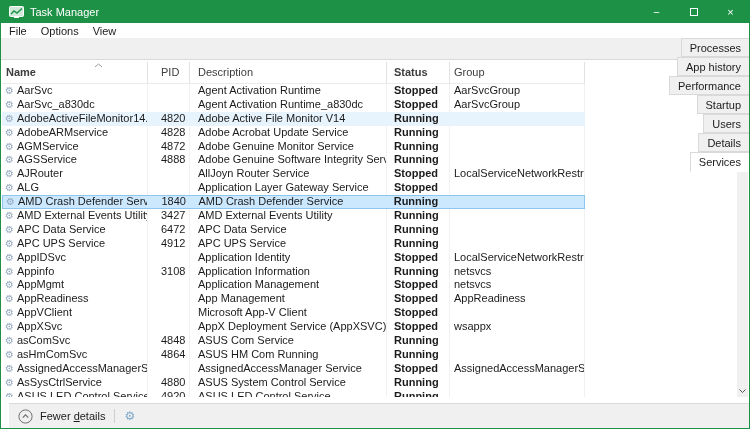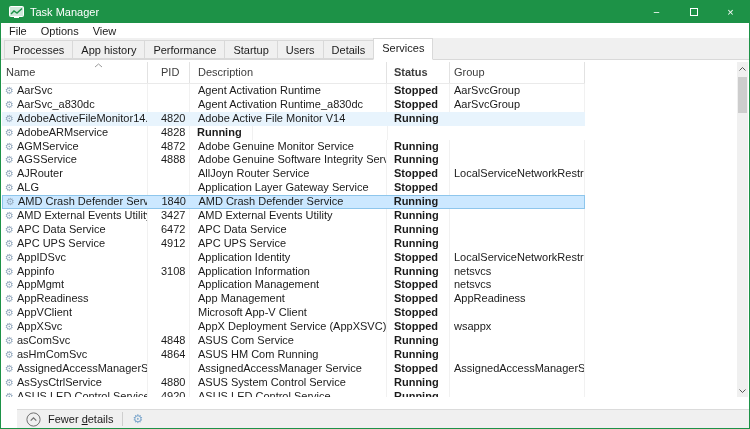--- a/index.html
+++ b/index.html
@@ -16,50 +16,50 @@
   .app-icon{ width:15px; height:12px; margin-right:6px; flex:0 0 auto; }
   .title-text{ font-size:11px; }
   .win-controls{ margin-left:auto; display:flex; height:23px; }
   .win-btn{ width:37px; height:23px; display:flex; align-items:center; justify-content:center; color:#fff; font-size:11px; cursor:default; }
   .win-btn .sq{ width:8px; height:8px; border:1px solid #fff; display:inline-block; }
   
   .menubar{ height:15px; background:#fff; display:flex; align-items:center; padding-left:8px; }
   .menu-item{ padding:0 7px; color:#1b1b1b; }
   .menu-item:first-child{ padding-left:0;text-align:right; }
   
-  .tabstrip{ height:22px; background:#f0f0f0; border-bottom:1px solid #d9d9d9; display:flex; align-items:flex-end; padding-left:3px; position:relative; }
+  .tabstrip{ height:22px; background:#f0f0f0; border-bottom:1px solid #d9d9d9; display:flex; align-items:flex-end; padding-left:3px; position:relative;flex-direction:column; }
   .tab{ height:19px; padding:3px 8px; border:1px solid #d9d9d9; background:#f0f0f0; margin-right:-1px; white-space:nowrap; position:relative; z-index:1; }
   .tab.active{ height:22px; background:#fff; border-bottom:1px solid #fff; margin-bottom:-1px; z-index:2; }
   
   .list-header{ position:absolute; top:62px; left:1px; width:583px; height:22px; display:flex; border-bottom:1px solid #eaeaea; color:#3c3c3c; }
   .hcell{ line-height:21px; border-right:1px solid #e2e2e2; overflow:hidden; white-space:nowrap; }
   .sort-arrow{ position:absolute; left:92px; top:1px; }
   
   .rows{ position:absolute; top:84px; left:1px; width:583px; height:313px; overflow:hidden; }
   .row{ display:flex; height:13.9px; line-height:13.9px; }
   .cell{ overflow:hidden; white-space:nowrap; border-right:1px solid #f1f1f1; }
   .c-name{ width:146px; padding-left:3px; display:flex; align-items:center; }
   .c-pid{ width:42px; padding-left:13px; }
   .c-desc{ width:197px; padding-left:8px; }
   .c-status{ width:63px; padding-left:7px;font-weight:bold; }
   .c-group{ width:135px; padding-left:4px; }
-  .hcell.c-name{ padding-left:4px; display:block; line-height:21px; }
+  .hcell.c-name{ padding-left:4px; display:block; line-height:21px;font-weight:bold; }
   .hcell.c-pid{ padding-left:13px; }
   .gear{ font-size:10px; color:#93a8bd; margin-right:3px; line-height:10px; }
   .row.hover{ background:var(--hover); }
   .row.hover .cell{ border-right-color:transparent; }
   .row.selected{ background:var(--selection); border:1px solid var(--selection-border); }
   .row.selected .cell{ border-right-color:transparent; line-height:11.9px; }
   
   .vscroll{ position:absolute; top:62px; right:1px; width:11px; height:335px; background:#f0f0f0; }
   .scroll-btn{ position:absolute; left:0; width:11px; height:13px; display:flex; align-items:center; justify-content:center; }
   .scroll-up{ top:0; } .scroll-down{ bottom:0; }
   .thumb{ position:absolute; top:15px; left:1px; width:9px; height:36px; background:#cdcdcd; }
   
-  .footer{ position:absolute; left:16px; right:0; bottom:0; height:19px; background:#f0f0f0; border-top:1px solid #dbdbdb; display:flex; align-items:center; padding-left:9px; }
+  .footer{ position:absolute; left:8px; right:0; bottom:0; height:25px; background:#f0f0f0; border-top:1px solid #dbdbdb; display:flex; align-items:center; padding-left:9px; }
   .footer .circle-icon{ margin-right:7px; display:flex; }
   .fewer-label{ color:#1b1b1b; }
   .fewer-label .u{ text-decoration:underline; }
   .footer .divider{ width:1px; height:14px; background:#cfcfcf; margin:0 9px; }
   .footer .gear{ font-size:12px; color:#7da7cc; margin-right:5px; }
   .link{ color:var(--link);margin-top:40px; }
 </style>
 </head>
 <body>
 
@@ -142,20 +142,21 @@
       <div class="cell c-desc">Adobe Active File Monitor V14</div>
       <div class="cell c-status">Running</div>
       <div class="cell c-group"></div>
     </div>
       <div class="row">
       <div class="cell c-name">
           <span class="gear">⚙</span>
           <span>AdobeARMservice</span>
         </div>
       <div class="cell c-pid">4828</div>
+      <div class="cell c-desc">Adobe Acrobat Update Service</div>
       <div class="cell c-status">Running</div>
       <div class="cell c-group"></div>
     </div>
       <div class="row">
       <div class="cell c-name">
           <span class="gear">⚙</span>
           <span>AGMService</span>
         </div>
       <div class="cell c-pid">4872</div>
       <div class="cell c-desc">Adobe Genuine Monitor Service</div>

